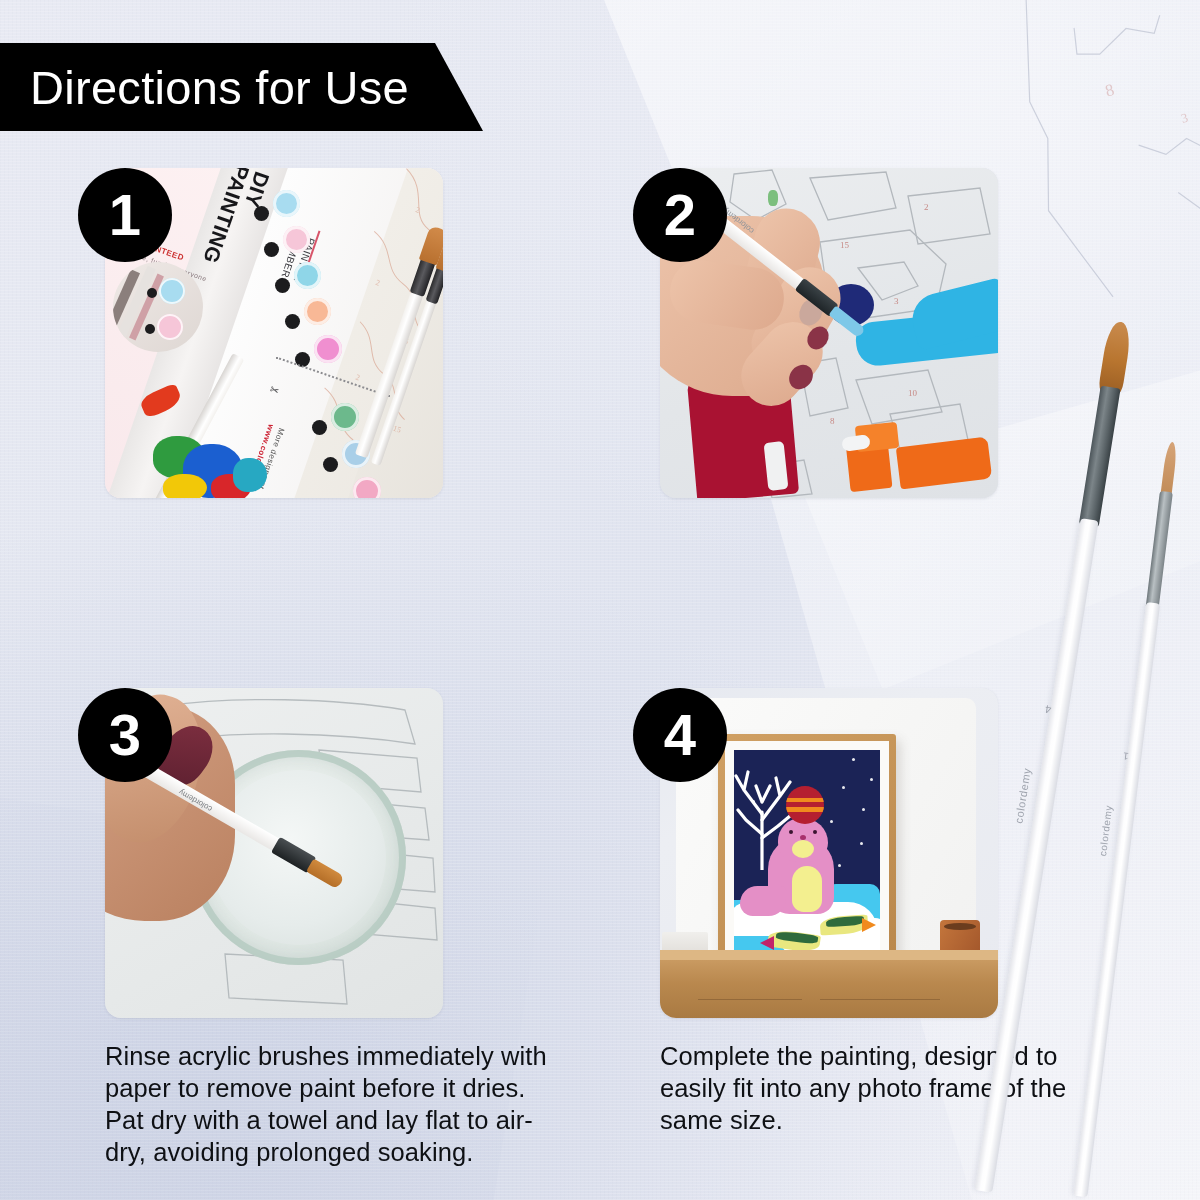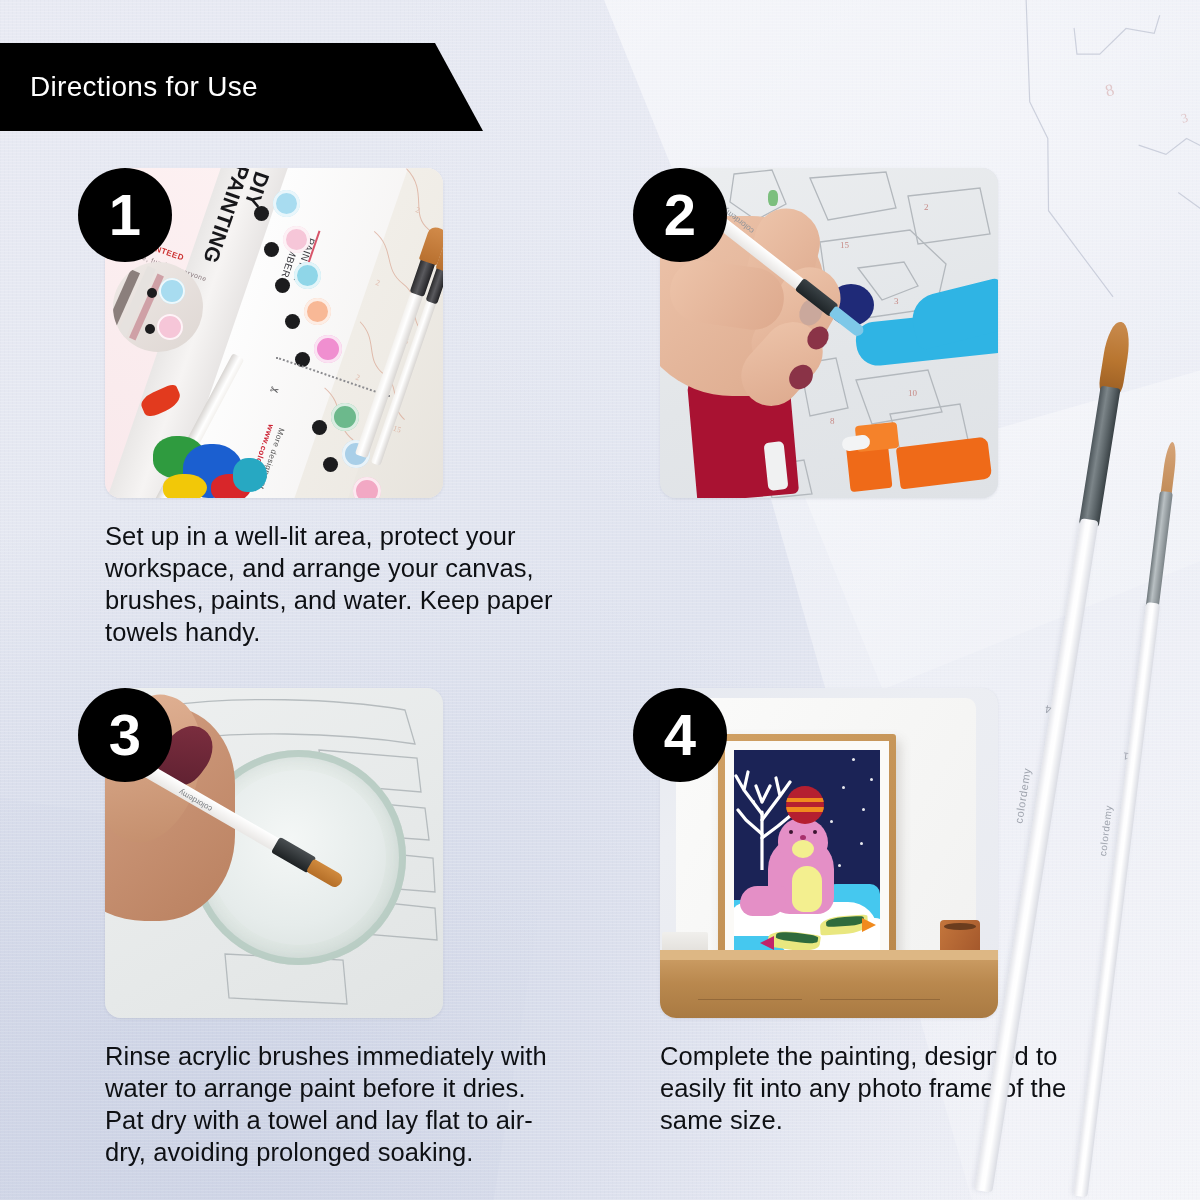--- a/index.html
+++ b/index.html
@@ -31,21 +31,21 @@
   .sheet-c{left:-260px;top:820px;width:760px;height:620px;transform:rotate(9deg);
     background:linear-gradient(20deg,rgba(196,203,224,.45),rgba(255,255,255,0));}
 
   
   .canvas-art{position:absolute;right:-40px;top:-30px;width:320px;height:330px;
     opacity:.55;transform:rotate(-15deg);}
 
   
   .banner{position:absolute;left:0;top:43px;width:483px;height:88px;background:#000;
     clip-path:polygon(0 0, 435px 0, 483px 88px, 0 88px);display:flex;align-items:center;}
-  .banner-title{color:#fff;font-size:28px;font-weight:400;letter-spacing:.3px;
+  .banner-title{color:#fff;font-size:47px;font-weight:400;letter-spacing:.3px;
     margin-left:30px;line-height:1;white-space:nowrap;}
 
   
   .step{position:absolute;}
   .s1{left:105px;top:168px;}
   .s2{left:660px;top:168px;}
   .s3{left:105px;top:688px;}
   .s4{left:660px;top:688px;}
 
   .photo{position:relative;width:338px;height:330px;border-radius:16px;overflow:hidden;
@@ -286,21 +286,20 @@
       <div class="paintblob" style="left:78px;top:276px;width:60px;height:54px;background:#1b5fd0;"></div>
       <div class="paintblob" style="left:58px;top:306px;width:44px;height:28px;background:#f2c808;"></div>
       <div class="paintblob" style="left:106px;top:306px;width:40px;height:28px;background:#d8262a;"></div>
       <div class="paintblob" style="left:128px;top:290px;width:34px;height:34px;background:#27a8c2;"></div>
     </div>
 
     <div class="badge">
       <span>1</span>
     </div>
 
-    <div class="caption">Set up in a well-lit area, protect your workspace, and arrange your canvas, brushes, paints, and water. Keep paper towels handy.</div>
   </div>
 
   <div class="step s2">
     <div class="photo p2">
       <div class="p2-bg"></div>
 
       <svg style="position:absolute;inset:0" viewBox="0 0 338 330">
         <g fill="none" stroke="#b3b8bd" stroke-width="1.3">
           <path d="M74 6 L112 2 L126 36 L96 52 L70 34 Z"></path>
           <path d="M150 10 L226 4 L236 40 L168 52 Z"></path>
@@ -397,21 +396,21 @@
         <div class="f3"></div>
         <div class="t3"></div>
       </div>
       <div style="position:absolute;left:72px;top:108px;font-size:8px;color:#7d8185;transform:rotate(210deg);">colordemy</div>
     </div>
 
     <div class="badge">
       <span>3</span>
     </div>
 
-    <div class="caption">Rinse acrylic brushes immediately with water to arrange paint before it dries. Pat dry with a towel and lay flat to air-dry, avoiding prolonged soaking.</div>
+    <div class="caption">Rinse acrylic brushes immediately with paper to remove paint before it dries. Pat dry with a towel and lay flat to air-dry, avoiding prolonged soaking.</div>
   </div>
 
   <div class="step s4">
     <div class="photo p4">
       <div class="p4-bg"></div>
       <div class="wall"></div>
 
       <div class="frame">
         <div class="mat"></div>
         <div class="art">

